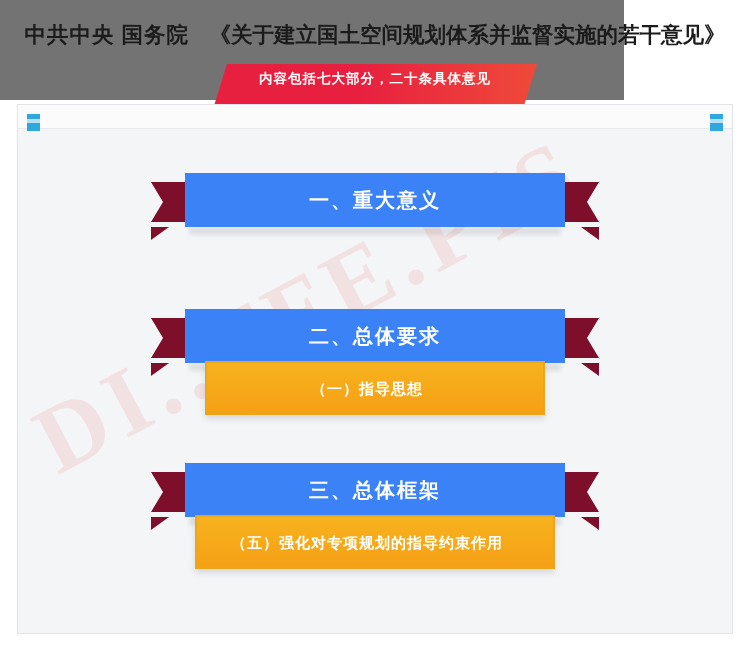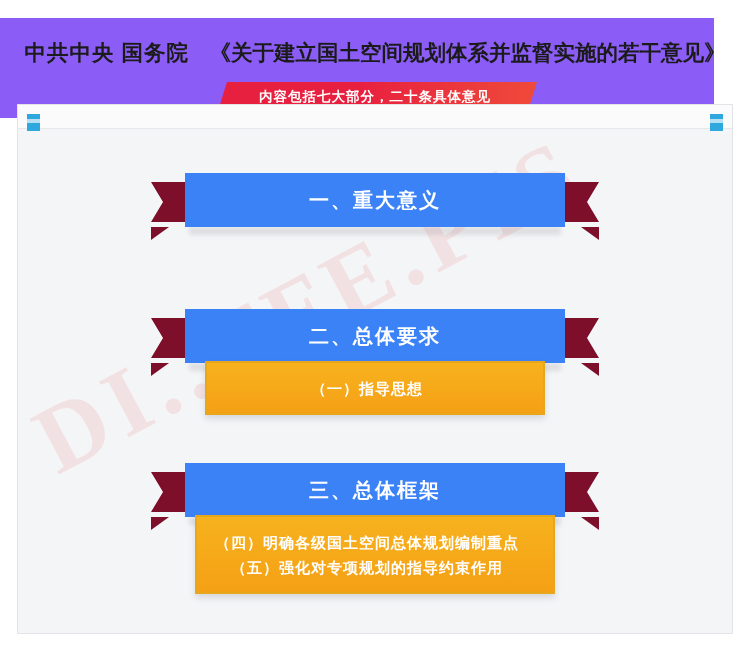--- a/index.html
+++ b/index.html
@@ -12,24 +12,23 @@
     background: #ffffff;
     font-family: "Liberation Sans", sans-serif;
     overflow: hidden;
     position: relative;
   }
 
   
   .header {
     position: absolute;
     left: 0; top: 0;
-    width: 714px;
+    width: 624px;
     height: 100px;
-    background: #8b5cf6;
-    margin-top: 18px;
+    background: #737373;
   }
   .header-title {
     position: absolute;
     left: 0; top: 20px;
     width: 750px;
     text-align: center;
     font-size: 21.5px;
     font-weight: bold;
     color: #1b1b1b;
     letter-spacing: 0.5px;
@@ -275,20 +274,19 @@
   <div class="section" style="top:358px;">
     <div class="ribbon">
       <div class="ribbon-tail left"></div>
       <div class="ribbon-tail right"></div>
       <div class="ribbon-notch-l"></div>
       <div class="ribbon-notch-r"></div>
       <div class="ribbon-shadow"></div>
       <div class="ribbon-body">三、总体框架</div>
     </div>
     <div class="ybox wide" style="margin-top:-2px;">
-      <div class="line">（四）明确各级国土空间总体规划编制重点</div>
       <div class="line">（五）强化对专项规划的指导约束作用</div>
     </div>
   </div>
 
 </div>
 
 <div class="footer-strip"></div>
 
 </body></html>

